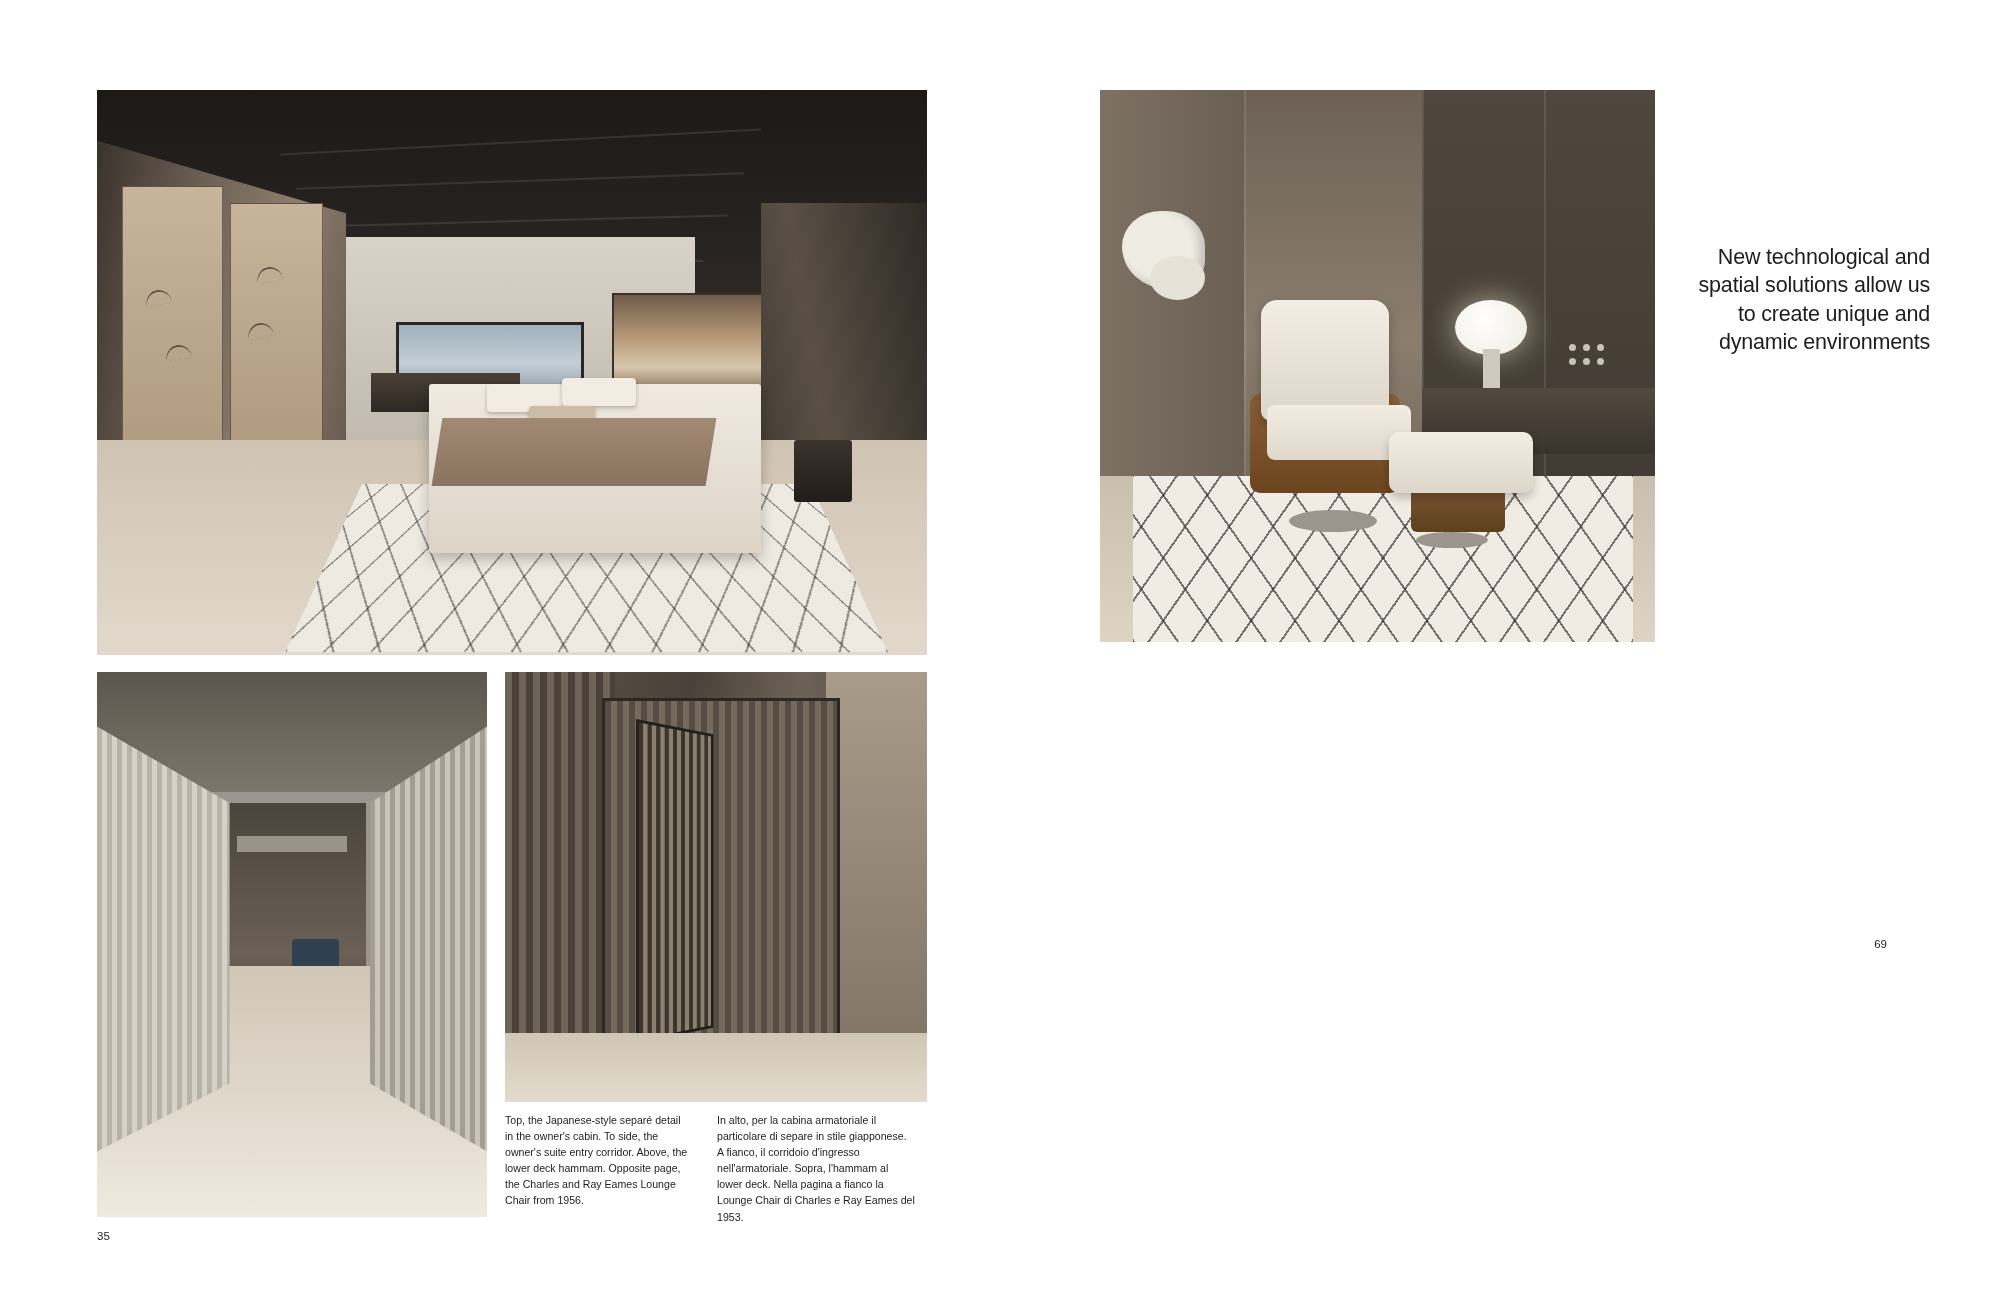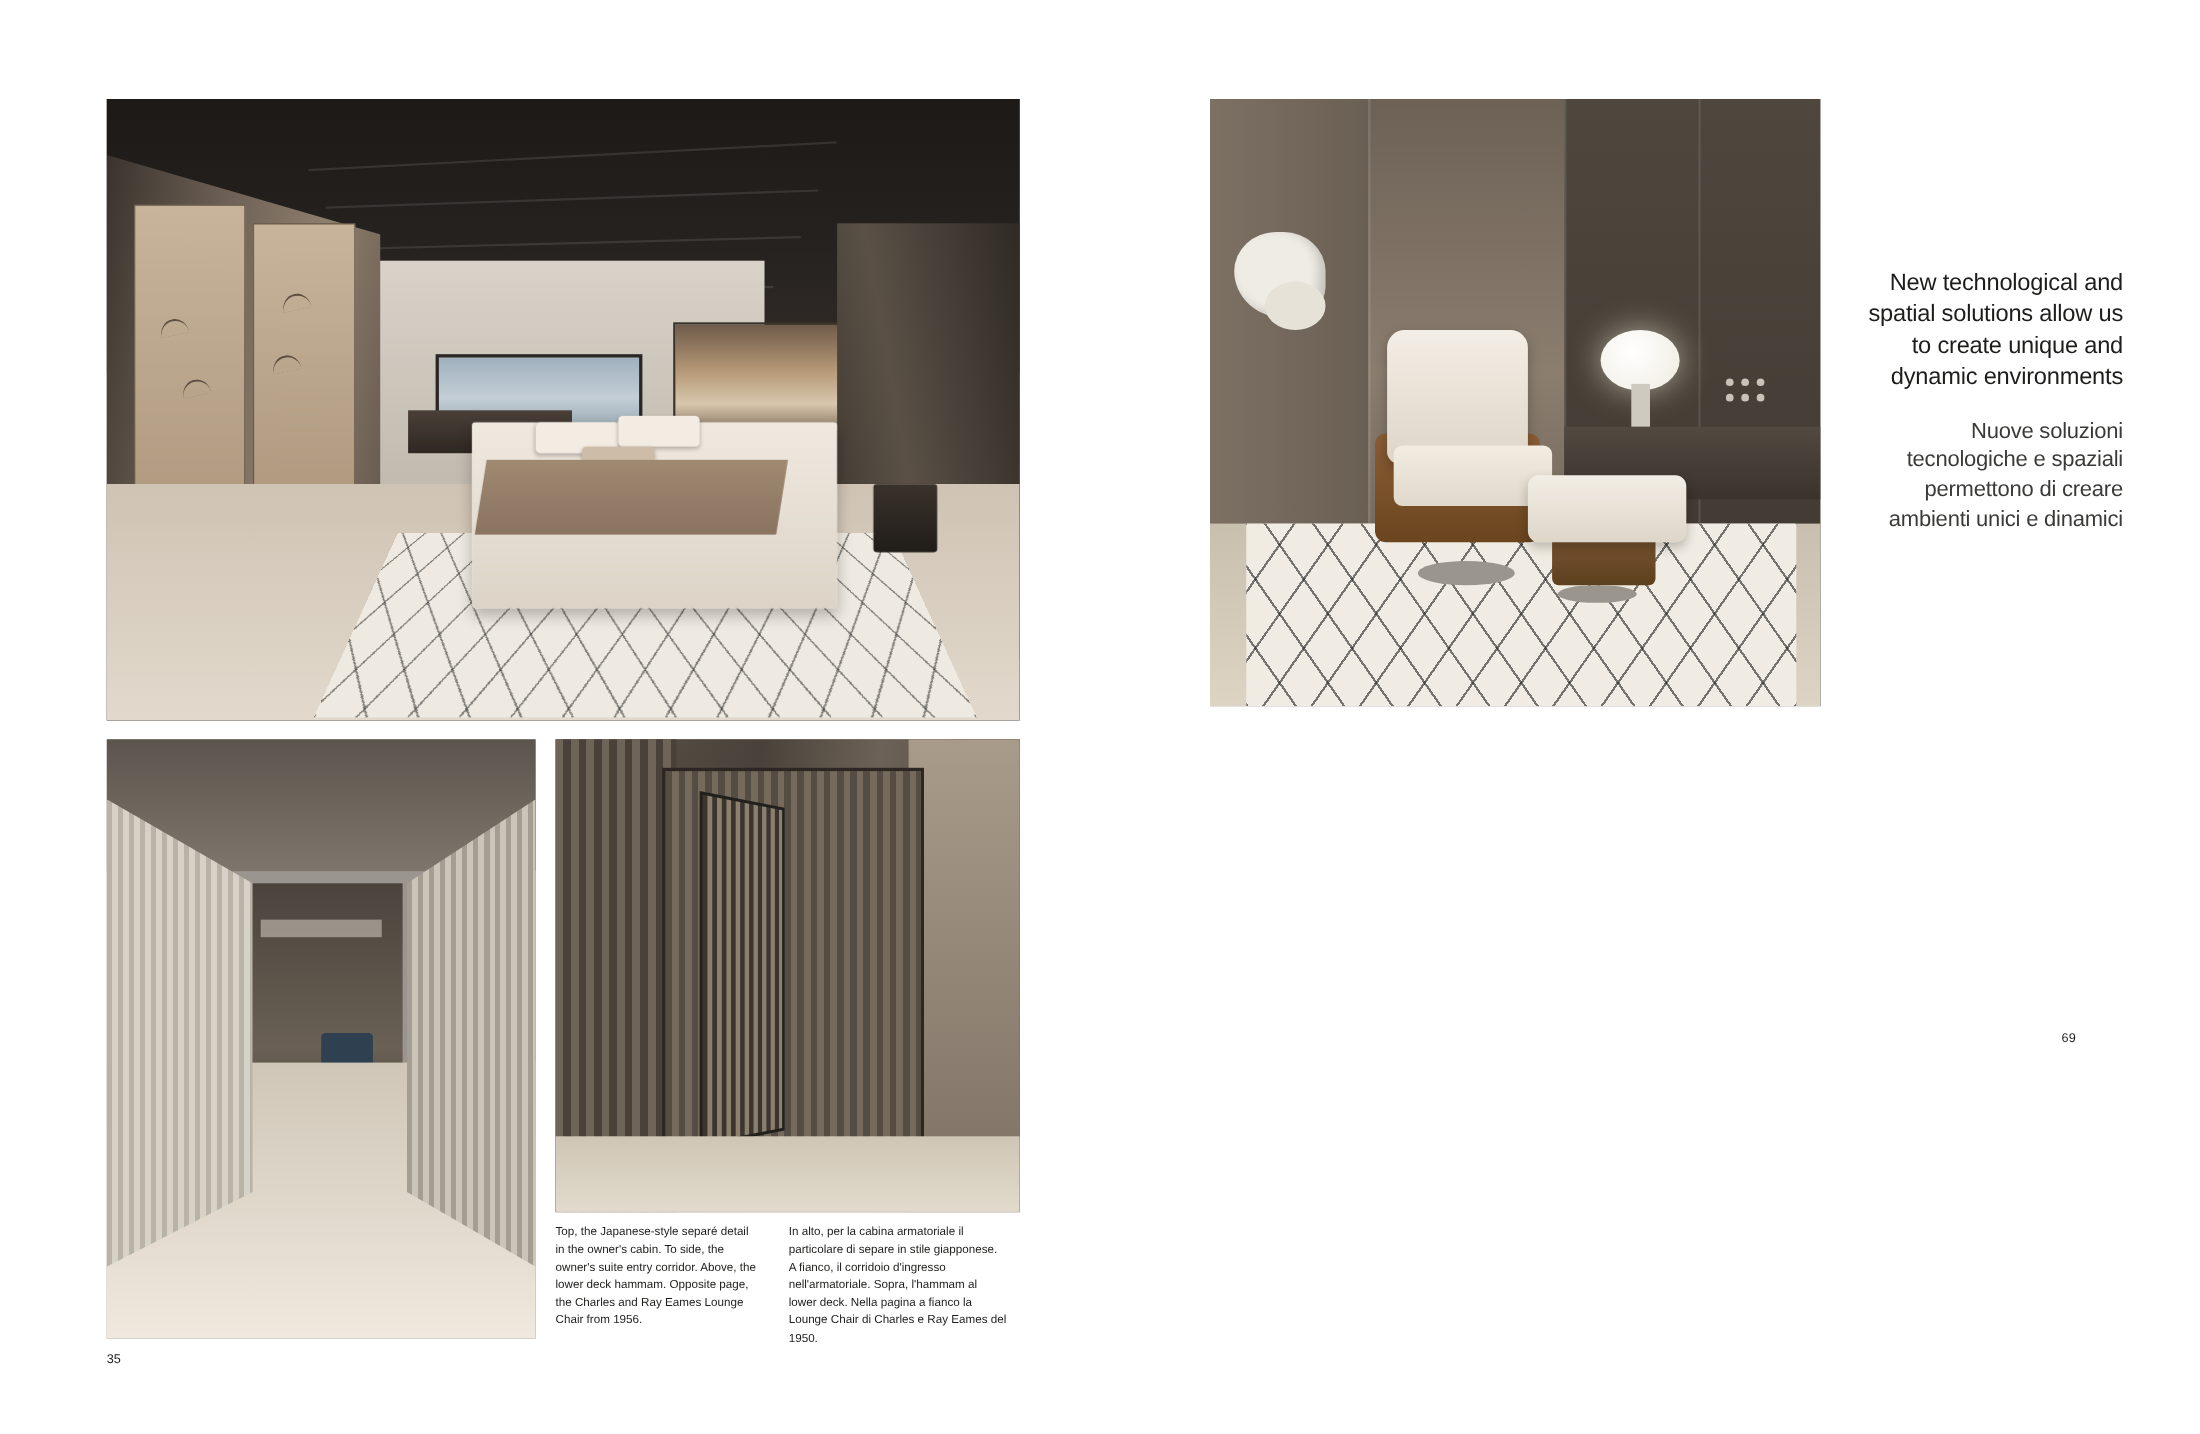--- a/index.html
+++ b/index.html
@@ -395,21 +395,21 @@
     <div class="photo" id="photo-door">
       <div class="dr-wall"></div>
       <div class="dr-rightwall"></div>
       <div class="dr-left-slats"></div>
       <div class="dr-panel"></div>
       <div class="dr-door"></div>
       <div class="dr-floor"></div>
     </div>
 
     <div class="caption" id="caption-left">Top, the Japanese-style separé detail in the owner's cabin. To side, the owner's suite entry corridor. Above, the lower deck hammam. Opposite page, the Charles and Ray Eames Lounge Chair from 1956.</div>
-    <div class="caption" id="caption-right">In alto, per la cabina armatoriale il particolare di separe in stile giapponese. A fianco, il corridoio d'ingresso nell'armatoriale. Sopra, l'hammam al lower deck. Nella pagina a fianco la Lounge Chair di Charles e Ray Eames del 1950.</div>
+    <div class="caption" id="caption-right">In alto, per la cabina armatoriale il particolare di separe in stile giapponese. A fianco, il corridoio d'ingresso nell'armatoriale. Sopra, l'hammam al lower deck. Nella pagina a fianco la Lounge Chair di Charles e Ray Eames del 1953.</div>
 
     <div class="folio" id="folio-left">35</div>
   </div>
 
   <div class="page-right">
 
     <div class="photo" id="photo-lounge">
       <div class="lg-wallL"></div>
       <div class="lg-wallC"></div>
       <div class="lg-wallR"></div>
@@ -435,19 +435,18 @@
       <div class="lg-chair-back"></div>
       <div class="lg-chair-seat"></div>
       <div class="lg-ott-base"></div>
       <div class="lg-ottoman"></div>
       <div class="lg-star-base"></div>
       <div class="lg-star-base2"></div>
     </div>
 
     <div class="pullquote">
       <div class="pq-en">New technological and spatial solutions allow us to create unique and dynamic environments</div>
-      <div class="pq-it">Nuove soluzioni tecnologiche e spaziali permettono di creare ambienti unici e dinamici</div>
     </div>
 
     <div class="folio" id="folio-right">69</div>
   </div>
 
 </div>
 
 </body></html>

